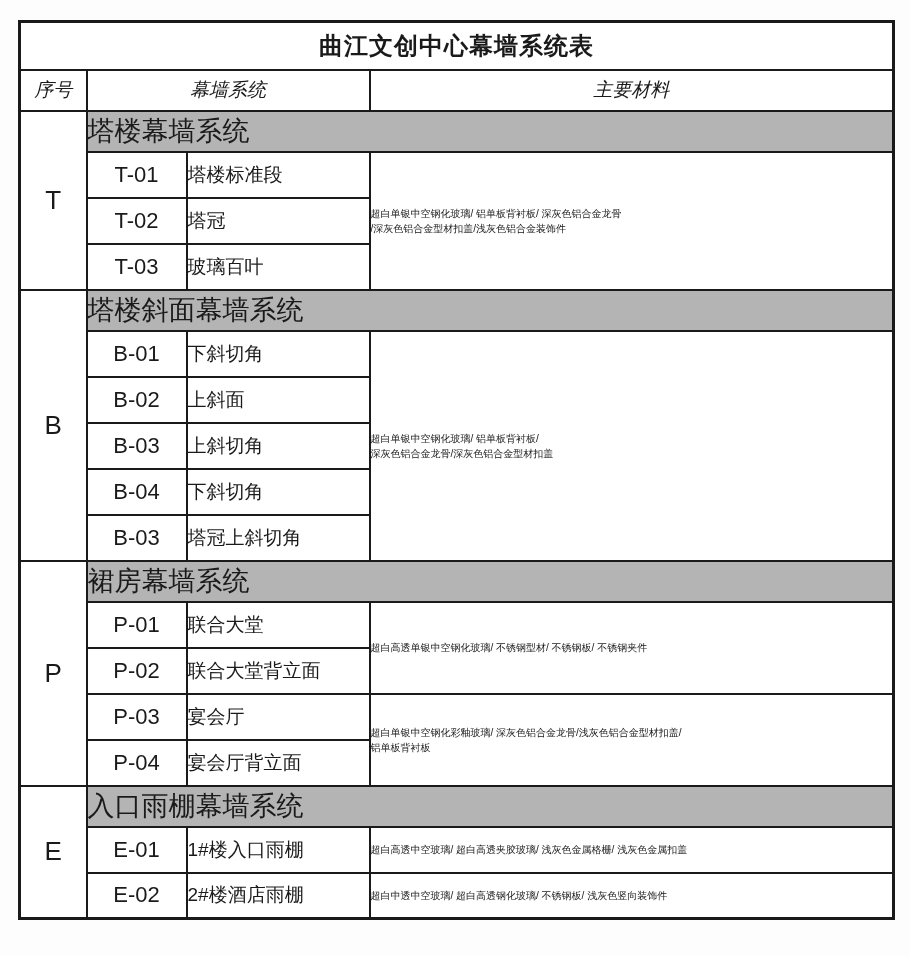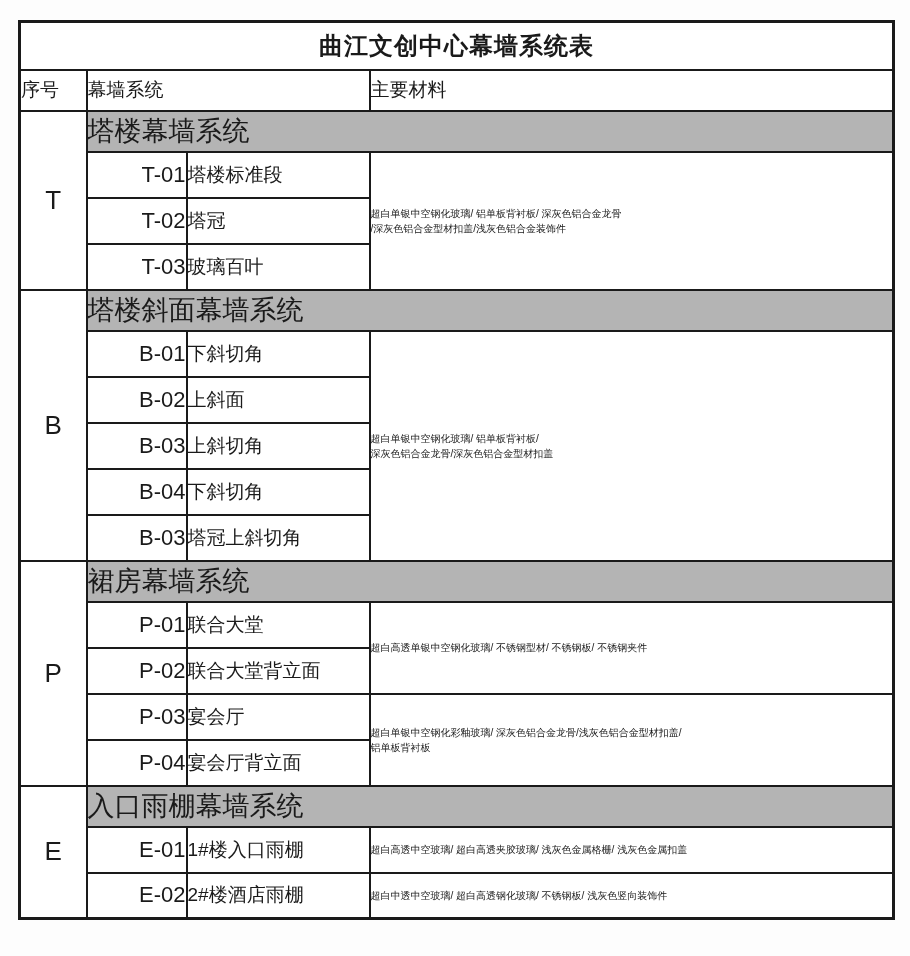--- a/index.html
+++ b/index.html
@@ -29,35 +29,37 @@
   }
   .title-cell {
     height: 48px;
     text-align: center;
     font-size: 24px;
     font-weight: bold;
     letter-spacing: 1px;
   }
   .hdr-cell {
     height: 41px;
+    text-align: center;
     font-size: 19px;
+    font-style: italic;
   }
   .letter-cell {
     text-align: center;
     font-size: 26px;
   }
   .band-cell {
     height: 41px;
     background: #b4b4b4;
     font-size: 27px;
     padding-left: 13px;
   }
   .code-cell {
     height: 46px;
-    text-align: right;
+    text-align: center;
     font-size: 22px;
   }
   .name-cell {
     font-size: 19px;
     padding-left: 12px;
   }
   .materials-cell {
     font-size: 10px;
     line-height: 1.5;
     padding: 4px 10px;

